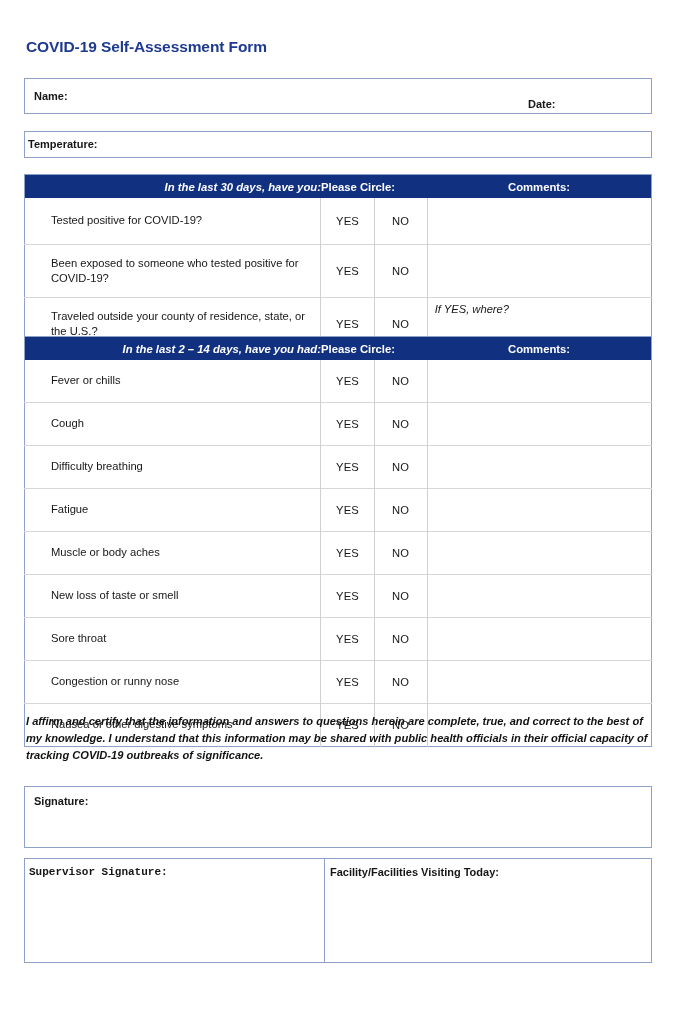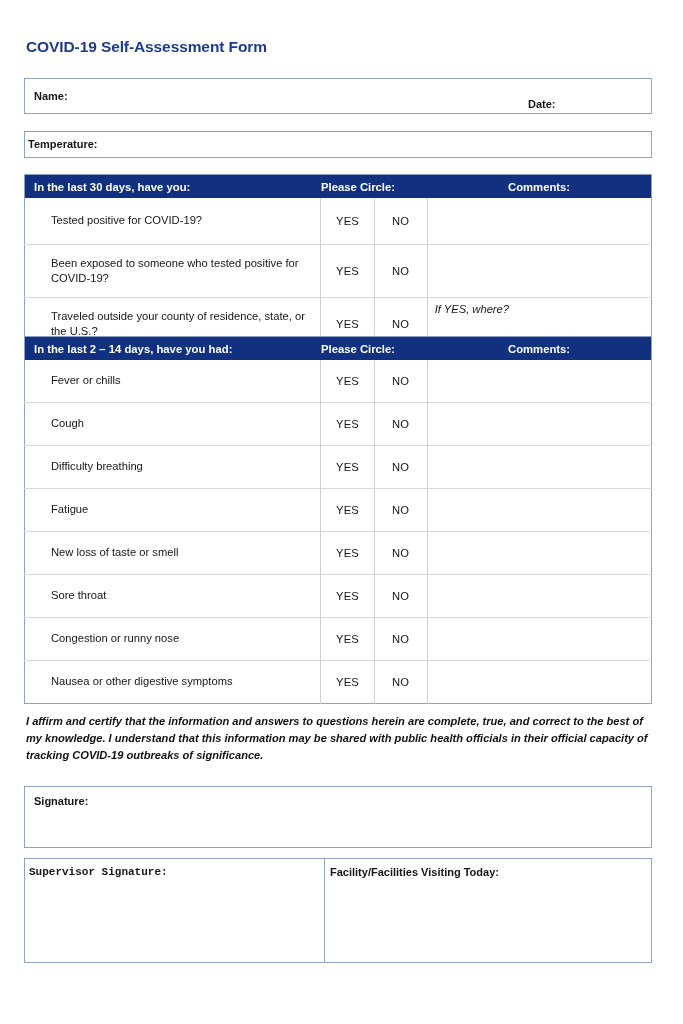--- a/index.html
+++ b/index.html
@@ -73,21 +73,21 @@
   .form-table thead th {
     background: #113080;
     color: #ffffff;
     font-size: 11.3px;
     font-weight: bold;
     padding: 0;
     height: 23px;
     border: none;
     vertical-align: middle;
   }
-  .th-question { text-align: left;   padding-left: 9px !important; }
+  .th-question { text-align: right;   padding-left: 9px !important; font-style: italic; }
   .th-circle   { text-align: left; }
   .th-comments { text-align: center; }
 
   .form-table td {
     border-top: 1px solid #d7d7d7;
     border-right: 1px solid #d0d0d0;
     font-size: 11.2px;
     color: #161616;
     background: #ffffff;
   }
@@ -229,20 +229,26 @@
           <td class="cell-no">NO</td>
           <td class="cell-comments"></td>
         </tr>
         <tr class="row-sym">
           <td class="cell-question">Fatigue</td>
           <td class="cell-yes">YES</td>
           <td class="cell-no">NO</td>
           <td class="cell-comments"></td>
         </tr>
         <tr class="row-sym">
+          <td class="cell-question">Muscle or body aches</td>
+          <td class="cell-yes">YES</td>
+          <td class="cell-no">NO</td>
+          <td class="cell-comments"></td>
+        </tr>
+        <tr class="row-sym">
           <td class="cell-question">New loss of taste or smell</td>
           <td class="cell-yes">YES</td>
           <td class="cell-no">NO</td>
           <td class="cell-comments"></td>
         </tr>
         <tr class="row-sym">
           <td class="cell-question">Sore throat</td>
           <td class="cell-yes">YES</td>
           <td class="cell-no">NO</td>
           <td class="cell-comments"></td>

